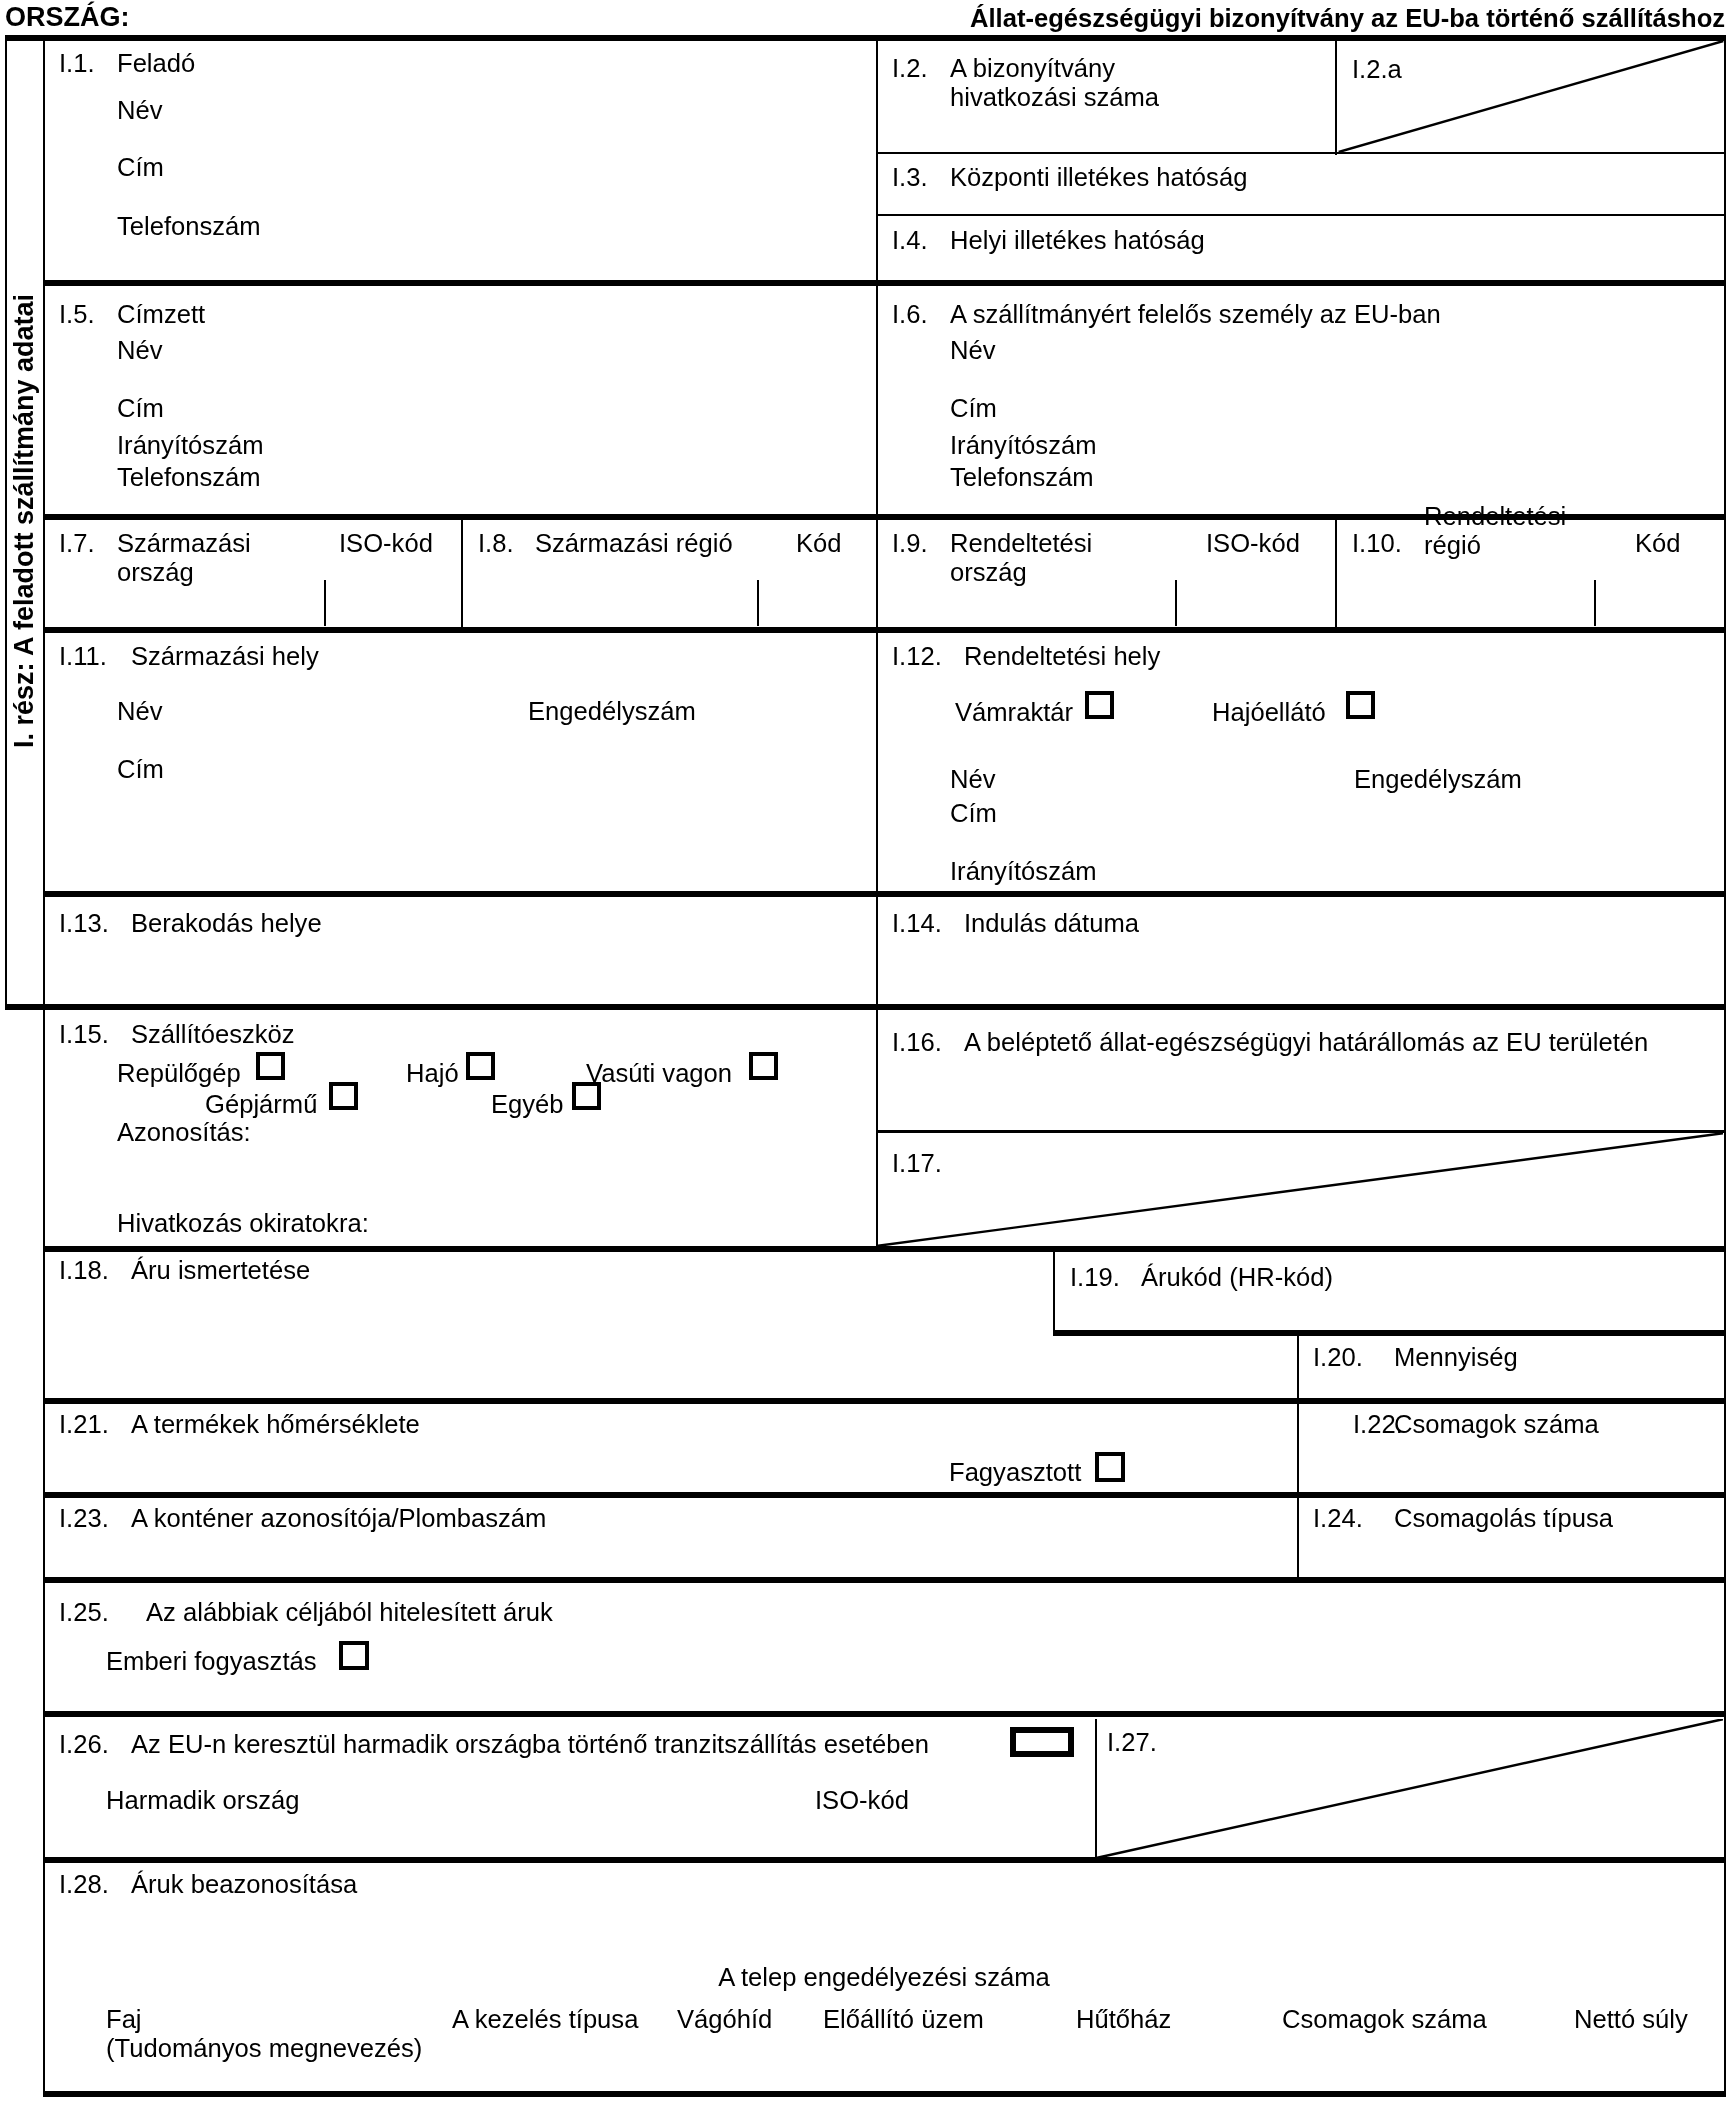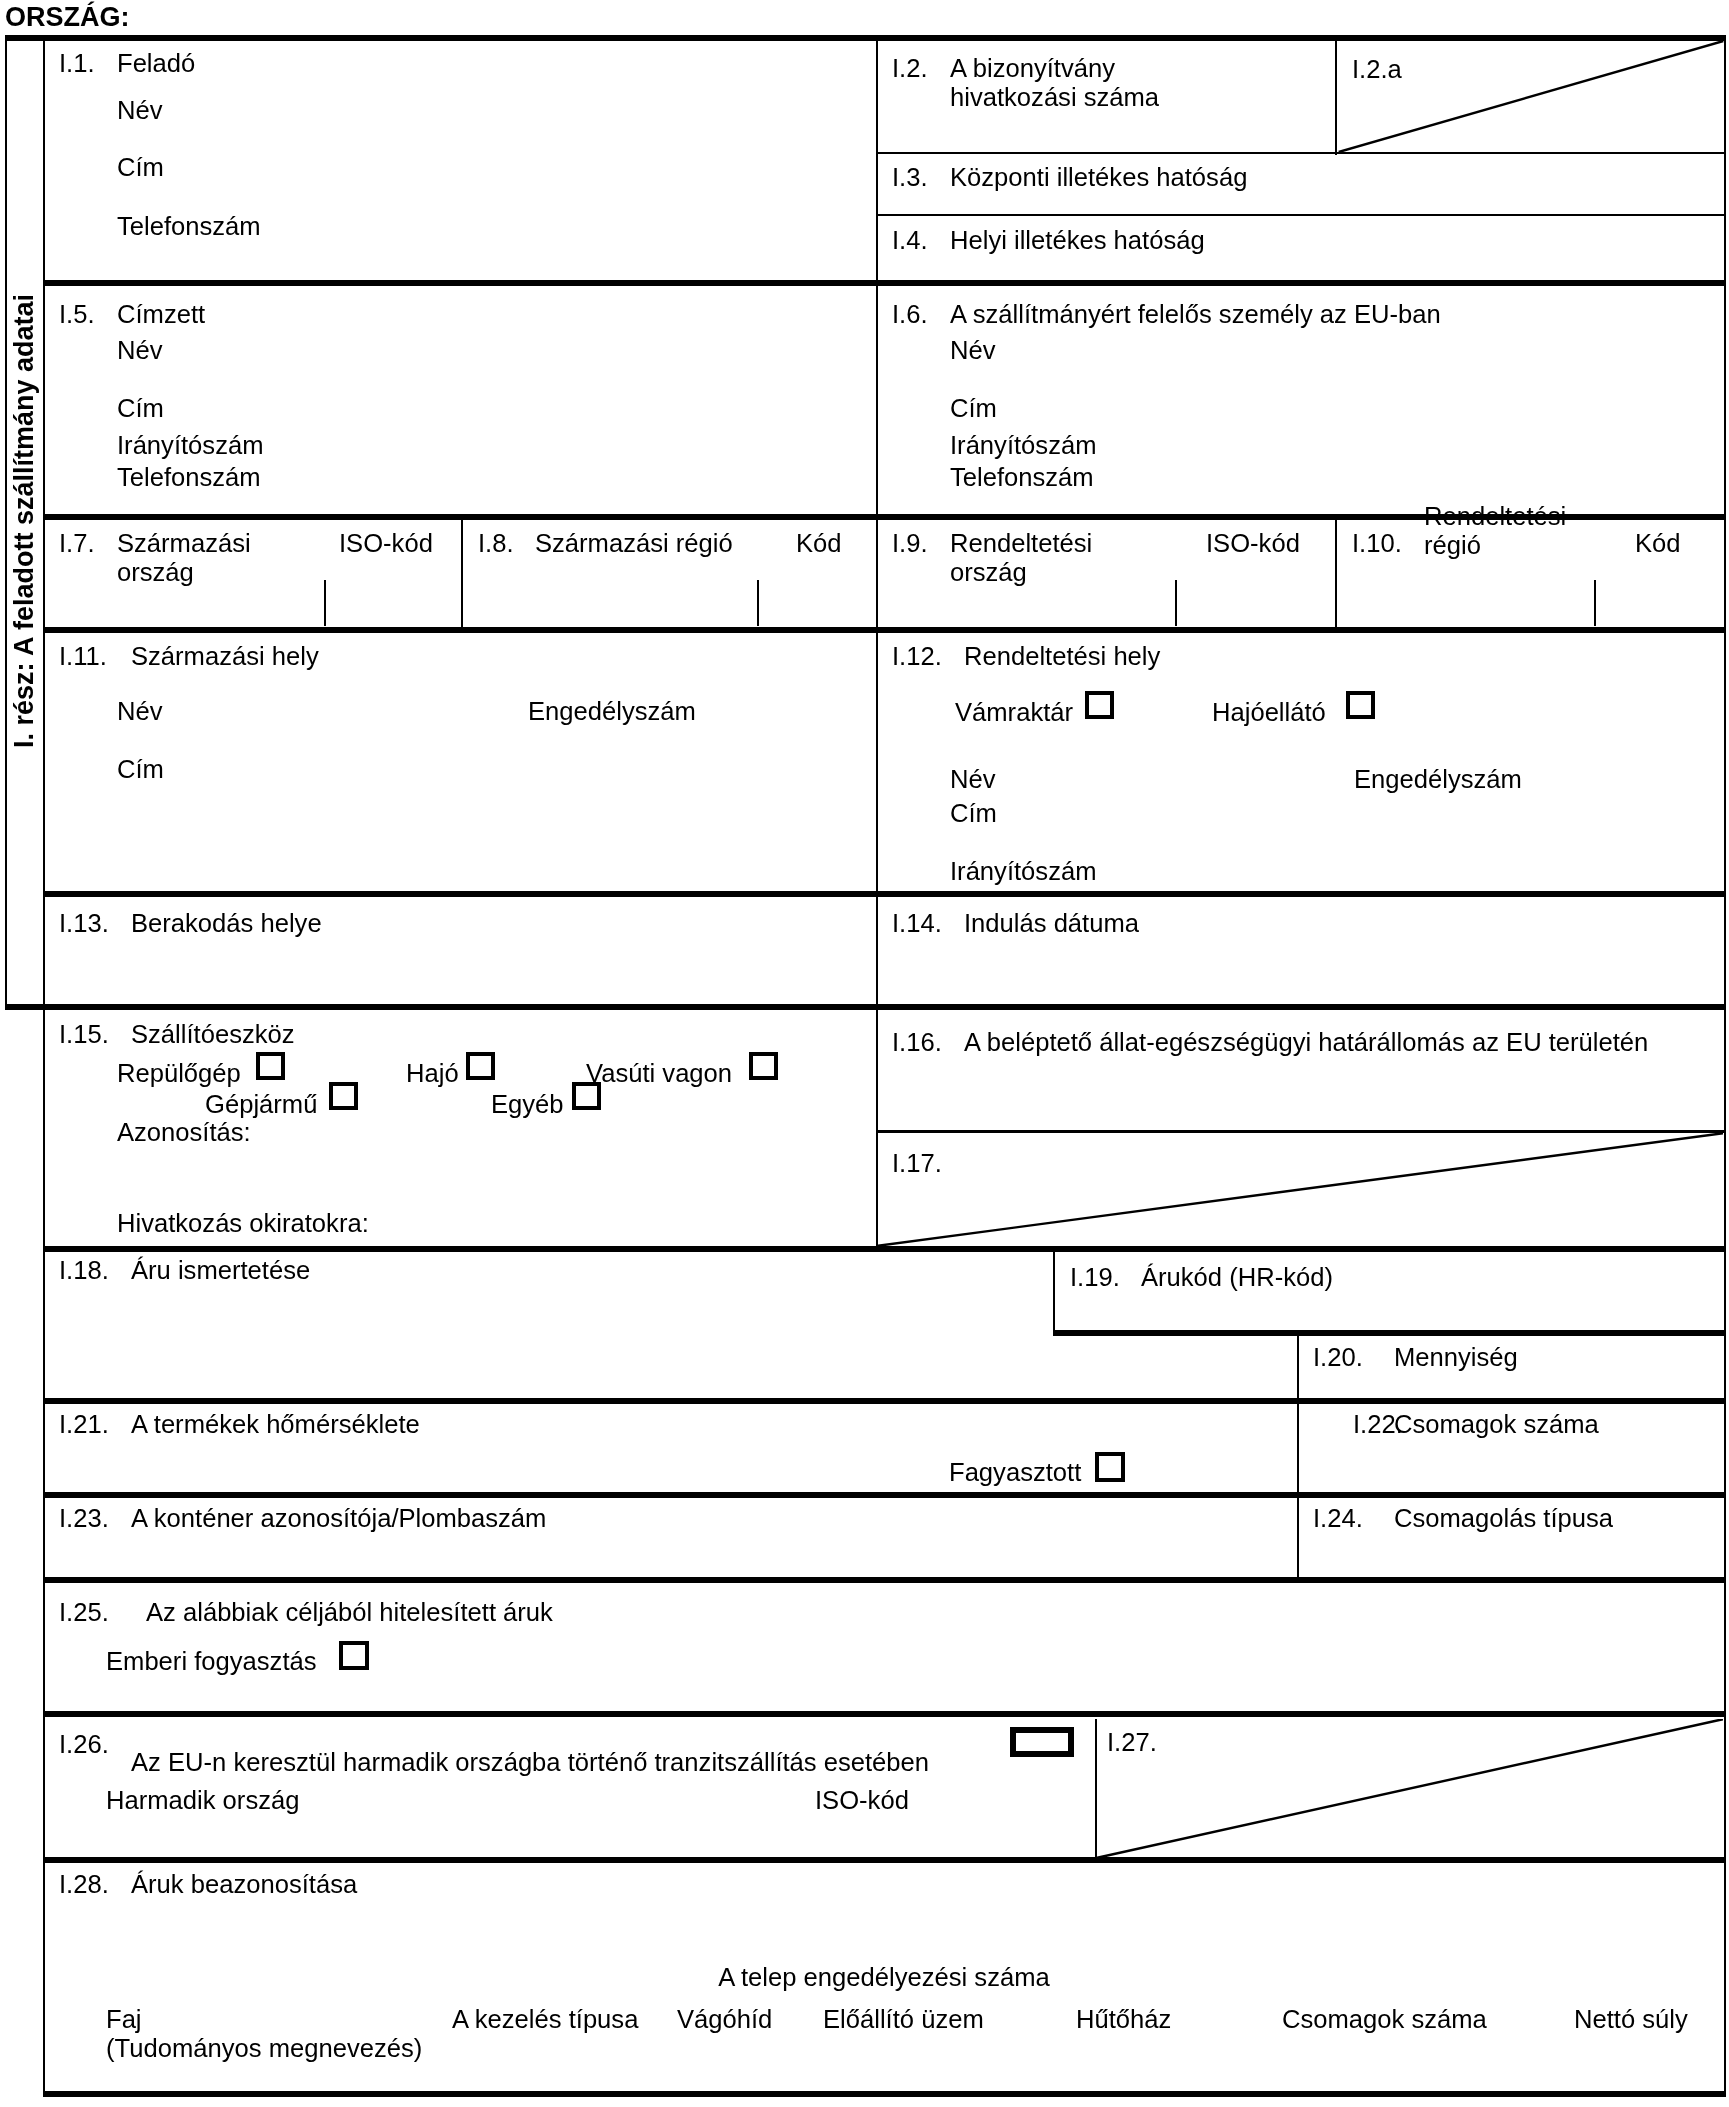--- a/index.html
+++ b/index.html
@@ -15,20 +15,21 @@
   .tick{position:absolute;width:2.4px;height:46px;background:#000;}
   .diag{position:absolute;}
   .vert{writing-mode:vertical-rl;transform:rotate(180deg);display:flex;align-items:center;justify-content:center;}
 </style>
 </head>
 <body>
 
 <div class="page">
 
   <div class="lbl b" style="left:4.9px;top:2.4px;font-size:27px;">ORSZÁG:</div>
+  <div class="lbl b" style="right:4.9px;top:3.7px;font-size:25.6px;">Állat-egészségügyi bizonyítvány az EU-ba történő szállításhoz</div>
 
   <div class="lbl b vert" style="left:7.3px;top:38px;width:35px;height:965px;font-size:27px;">I. rész: A feladott szállítmány adatai</div>
 
   <div class="hl thick" style="left:4.9px;top:35px;width:1721px;"></div>
   <div class="vl" style="left:4.9px;top:35px;height:975px;"></div>
   <div class="vl" style="left:43px;top:35px;height:2062px;"></div>
   <div class="vl" style="left:1724px;top:35px;height:2062px;"></div>
   <div class="hl thick" style="left:43px;top:2091px;width:1683px;"></div>
 
   <div class="hl thick" style="left:43px;top:280px;width:1683px;"></div>
@@ -175,21 +176,21 @@
   <div class="lbl" style="left:131px;top:1504px;">A konténer azonosítója/Plombaszám</div>
   <div class="lbl" style="left:1313px;top:1504px;">I.24.</div>
   <div class="lbl" style="left:1394px;top:1504px;">Csomagolás típusa</div>
 
   <div class="lbl" style="left:59px;top:1598px;">I.25.</div>
   <div class="lbl" style="left:146px;top:1598px;text-align:right;">Az alábbiak céljából hitelesített áruk</div>
   <div class="lbl" style="left:106px;top:1647px;">Emberi fogyasztás</div>
   <div class="cb" style="left:339px;top:1641px;width:30px;height:29px;"></div>
 
   <div class="lbl" style="left:59px;top:1730px;">I.26.</div>
-  <div class="lbl" style="left:131px;top:1730px;margin-top:18px;">Az EU-n keresztül harmadik országba történő tranzitszállítás esetében</div>
+  <div class="lbl" style="left:131px;top:1730px;">Az EU-n keresztül harmadik országba történő tranzitszállítás esetében</div>
   <div class="cb" style="left:1010px;top:1727px;width:64px;height:30px;border-width:6px;"></div>
   <div class="lbl" style="left:106px;top:1786px;">Harmadik ország</div>
   <div class="lbl" style="left:815px;top:1786px;">ISO-kód</div>
   <div class="lbl" style="left:1107px;top:1728px;">I.27.</div>
 
   <div class="lbl" style="left:59px;top:1870px;">I.28.</div>
   <div class="lbl" style="left:131px;top:1870px;">Áruk beazonosítása</div>
   <div class="lbl" style="left:884px;top:1963px;transform:translateX(-50%);">A telep engedélyezési száma</div>
   <div class="lbl" style="left:106px;top:2005px;">Faj</div>
   <div class="lbl" style="left:452px;top:2005px;">A kezelés típusa</div>

